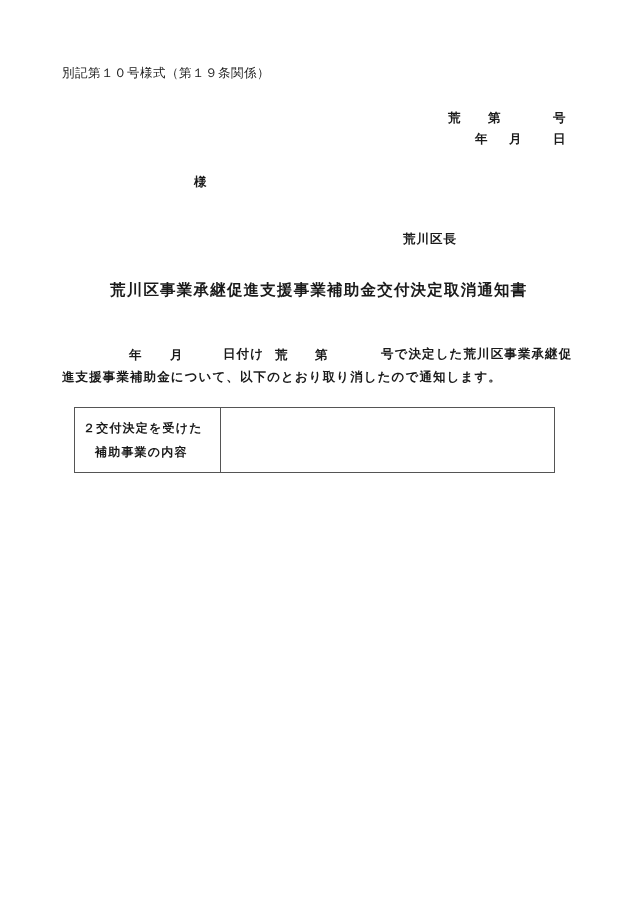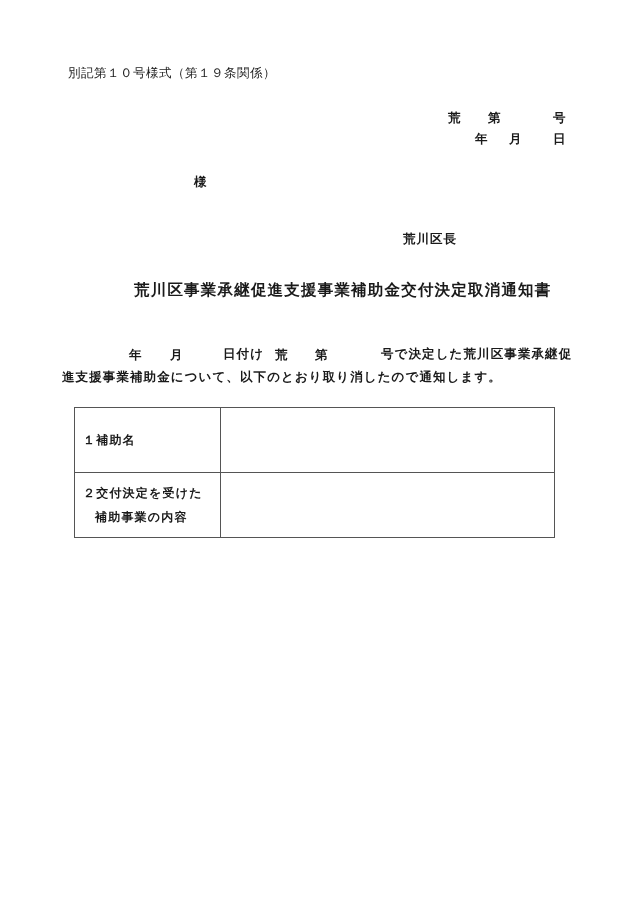--- a/index.html
+++ b/index.html
@@ -15,39 +15,37 @@
       font-family: "DejaVu Sans", "Liberation Sans", sans-serif;
       color: #1a1a1a;
     }
     .abs {
       position: absolute;
       white-space: nowrap;
       line-height: 1;
     }
     .serif {
       font-family: "DejaVu Serif", "Liberation Serif", serif;
-      margin-left: 6px;
     }
     .form-ref {
       left: 62px;
       top: 67px;
       font-size: 12.5px;
       letter-spacing: 0.5px;
     }
     .hdr {
       font-size: 12.5px;
       font-weight: bold;
     }
     .title {
       left: 110px;
       top: 283px;
       font-size: 15.5px;
       font-weight: bold;
       letter-spacing: 1.2px;
-      margin-left: 24px;
     }
     .body-text {
       font-size: 12.5px;
       font-weight: bold;
       letter-spacing: 1.1px;
     }
     .table {
       position: absolute;
       left: 74px;
       top: 407px;
@@ -97,26 +95,20 @@
 <div class="abs body-text" style="left:170px; top:349px;">月</div>
 <div class="abs body-text" style="left:223px; top:349px;font-family:Liberation Mono, monospace;">日付け</div>
 <div class="abs body-text" style="left:275px; top:349px;">荒</div>
 <div class="abs body-text" style="left:315px; top:349px;">第</div>
 <div class="abs body-text" style="left:381px; top:349px;font-family:Liberation Mono, monospace;">号で決定した荒川区事業承継促</div>
 
 <div class="abs body-text" style="left:62px; top:371px;">進支援事業補助金について、以下のとおり取り消したので通知します。</div>
 
 <table class="table">
   <tbody>
-      <tr class="row1">
-    <td class="label">
-      <span>１補助名</span>
-    </td>
-    <td></td>
-  </tr>
   <tr class="row2">
     <td class="label">
       <span>２交付決定を受けた</span><br>
       <span class="indent">補助事業の内容</span>
     </td>
     <td></td>
   </tr>
 </tbody>
   </table>
 

